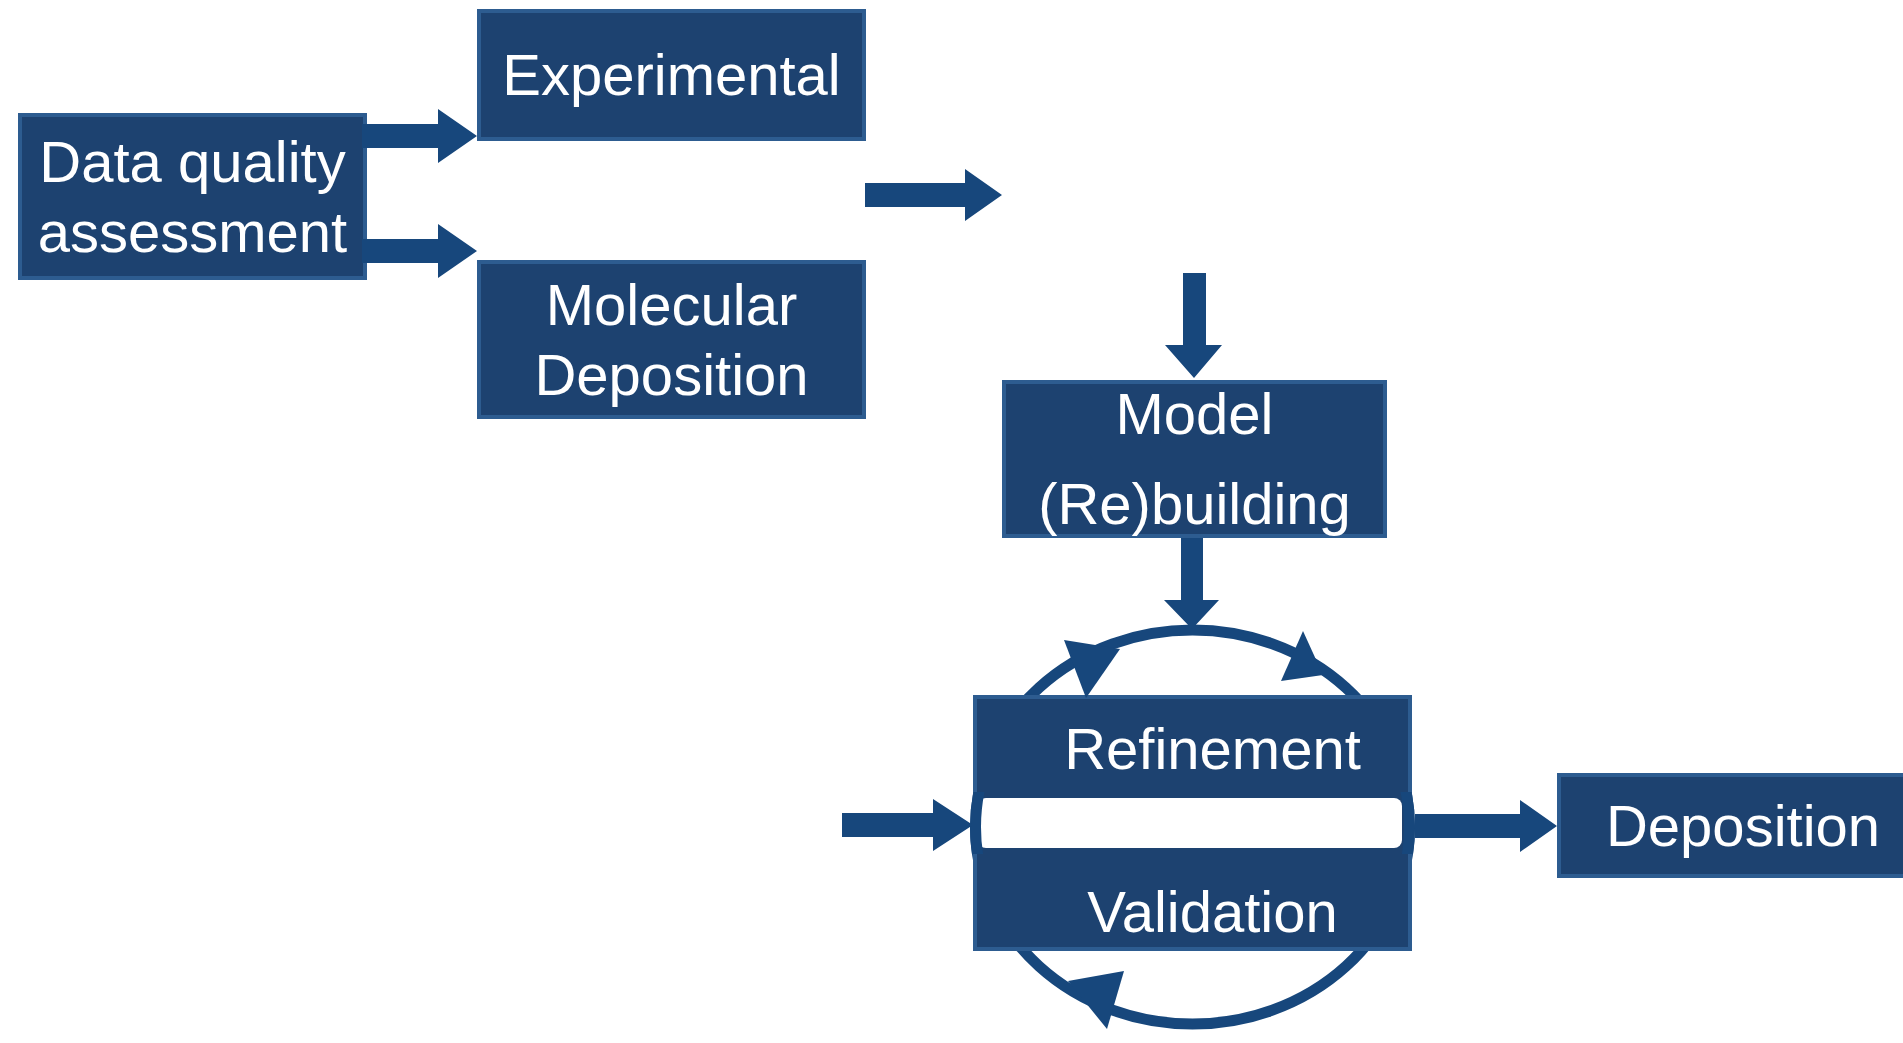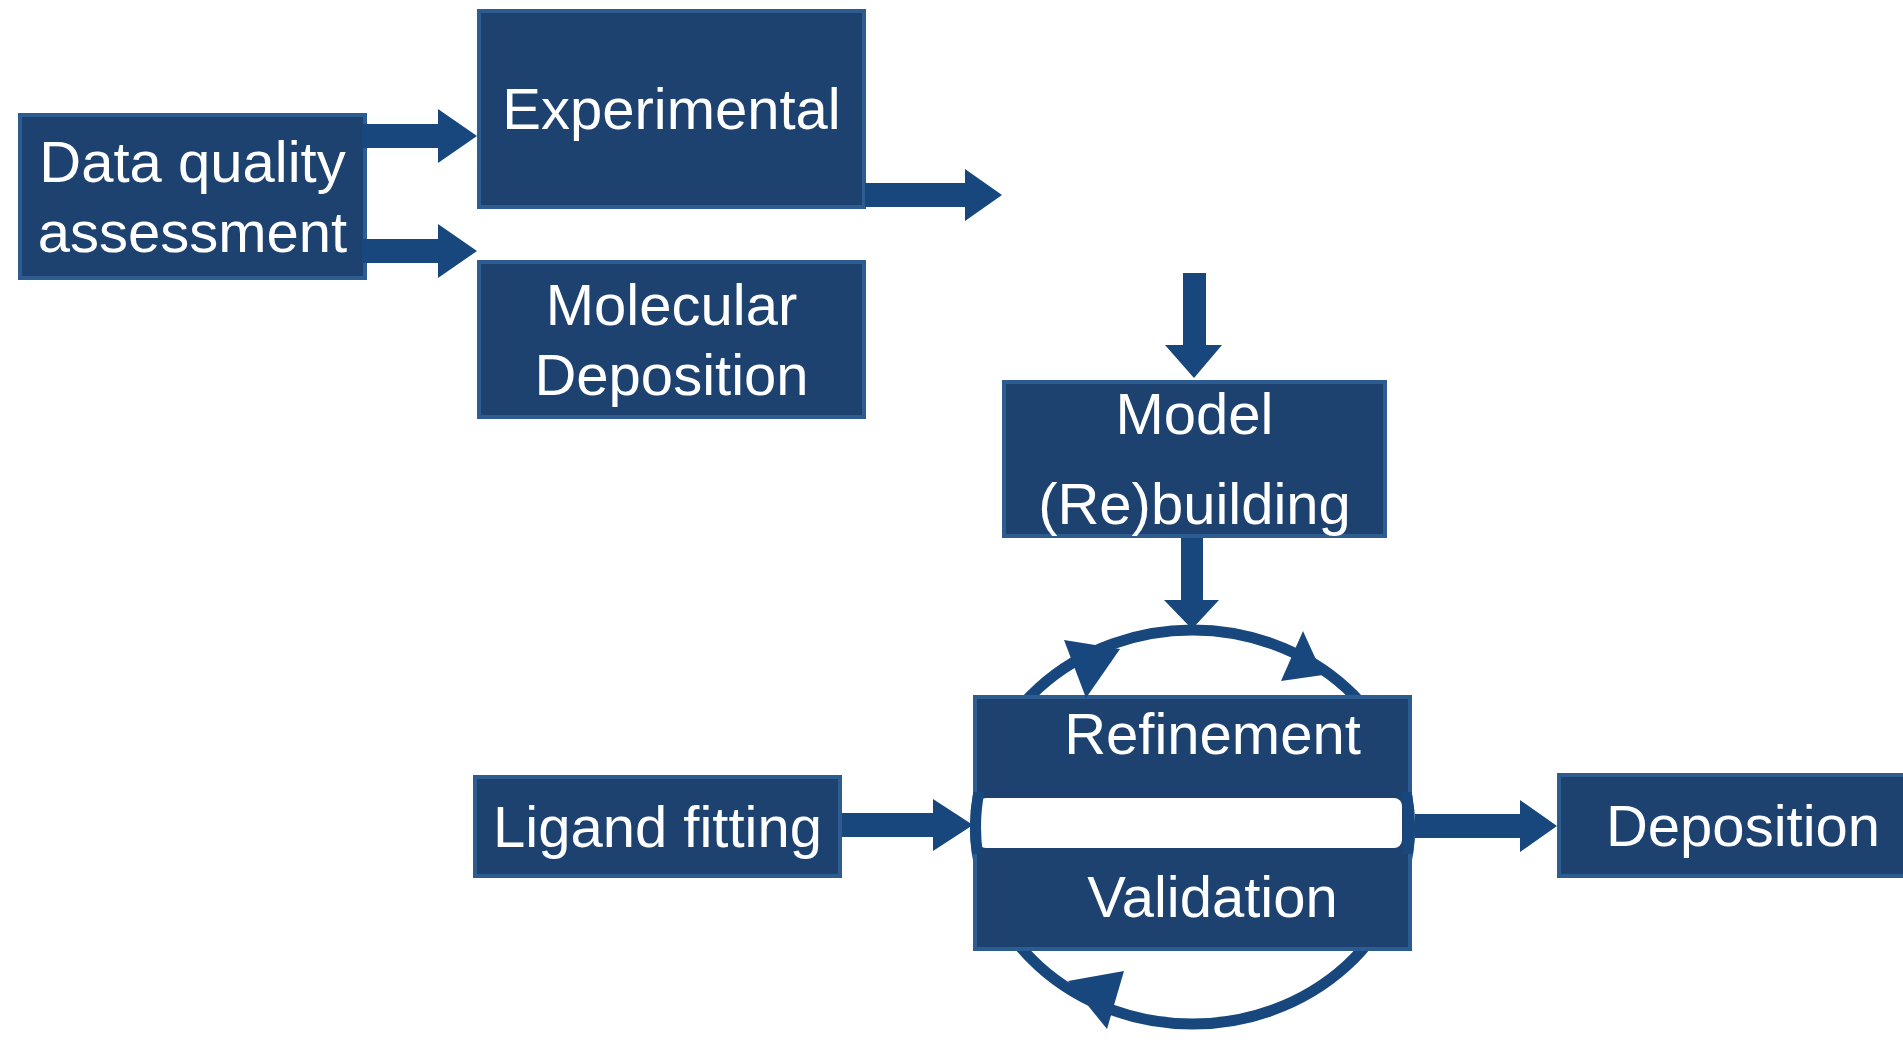--- a/index.html
+++ b/index.html
@@ -19,30 +19,30 @@
   .box{
     position:absolute;box-sizing:border-box;
     background:var(--box-fill);border:4px solid var(--box-border);
     color:var(--text);display:flex;flex-direction:column;
     align-items:center;justify-content:center;text-align:center;
     font-size:58px;line-height:1.2;white-space:nowrap;
   }
   .box span{display:block;}
   
   .b-dqa       {left:18px;  top:113px; width:349px; height:167px;}
-  .b-exp       {left:477px; top:9px;   width:389px; height:200px;}
+  .b-exp       {left:477px; top:9px;   width:389px; height:132px;}
   .b-mol       {left:477px; top:223px; width:389px; height:159px;margin-top:37px;}
   .b-dens      {left:1002px;top:115px; width:385px; height:158px;}
   .b-model     {left:1002px;top:380px; width:385px; height:158px;gap:20px;}
   .b-cycle     {left:973px; top:695px; width:439px; height:256px;}
   .b-ligand    {left:473px; top:775px; width:369px; height:103px;}
   .b-depo      {left:1557px;top:773px; width:372px; height:105px;}
   .cycle-row{
     position:absolute;left:0;right:0;display:flex;
-    align-items:flex-start;justify-content:center;padding-left:40px;
+    align-items:center;justify-content:center;padding-left:40px;
   }
   .row-refinement{top:0;height:99px;}
   .row-validation{top:149px;height:99px;margin-top:14px;}
   .gap-strip{
     position:absolute;left:978px;top:798px;width:424px;height:50px;
     background:var(--bg);border-radius:8px;
   }
   svg .arrow{fill:var(--arrow);}
   svg .cycle-stroke{fill:none;stroke:var(--arrow);stroke-width:11px;}
 </style>
@@ -77,23 +77,20 @@
 
   <div class="box b-cycle">
     <div class="cycle-row row-refinement">
       <span>Refinement</span>
     </div>
     <div class="cycle-row row-validation">
       <span>Validation</span>
     </div>
   </div>
 
-  <div class="box b-ligand">
-    <span>Ligand fitting</span>
-  </div>
 
   <div class="box b-depo">
     <span>Deposition</span>
   </div>
 
   <div class="gap-strip"></div>
 
   <svg class="layer over" viewBox="0 0 1903 1043">
     <defs>
       <clipPath id="gap-slivers">

